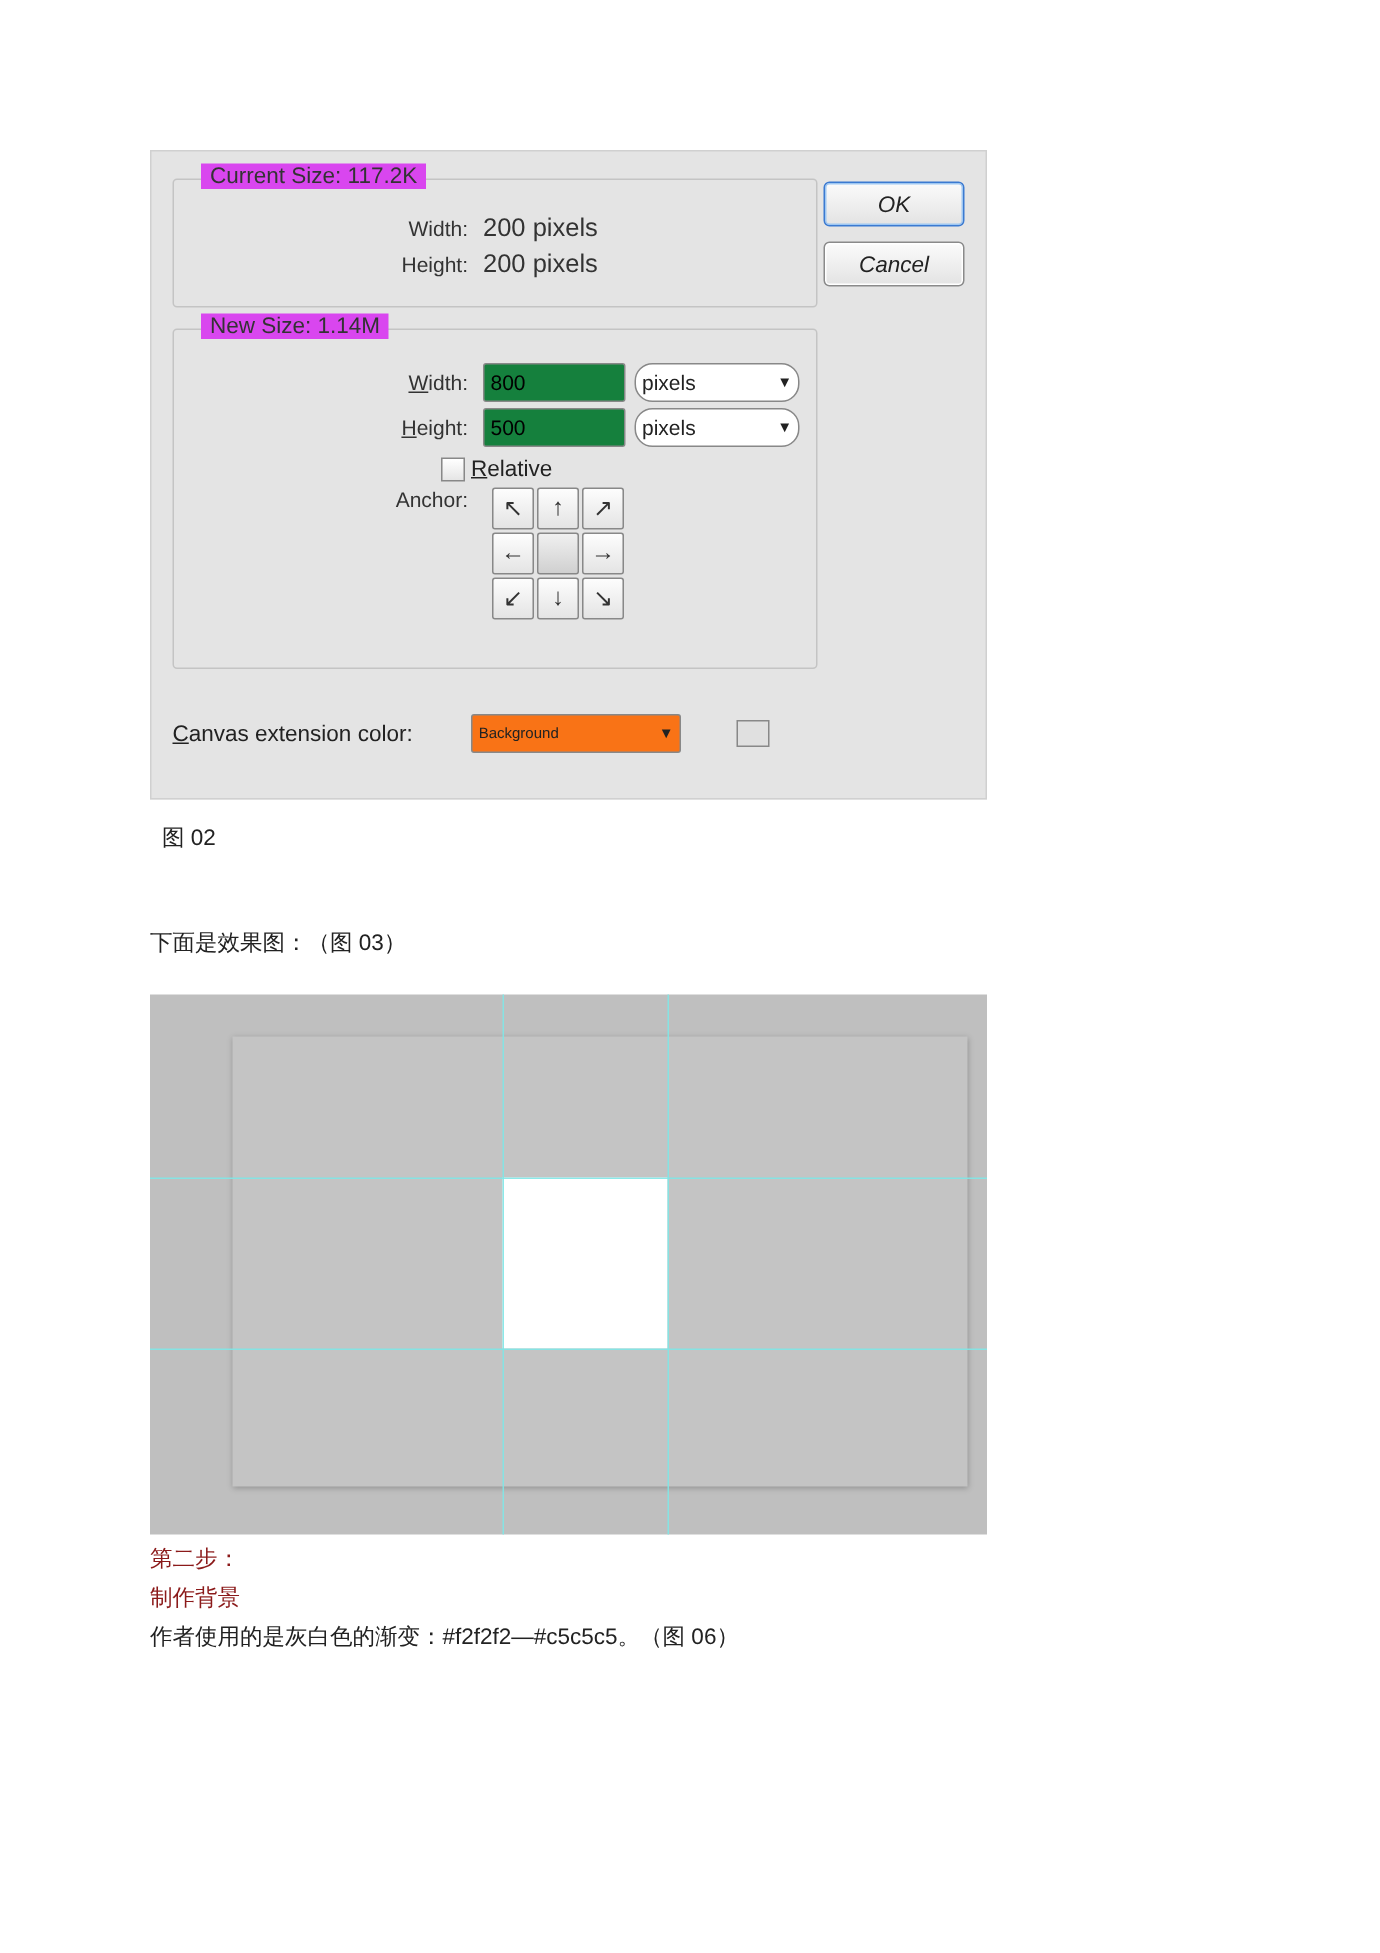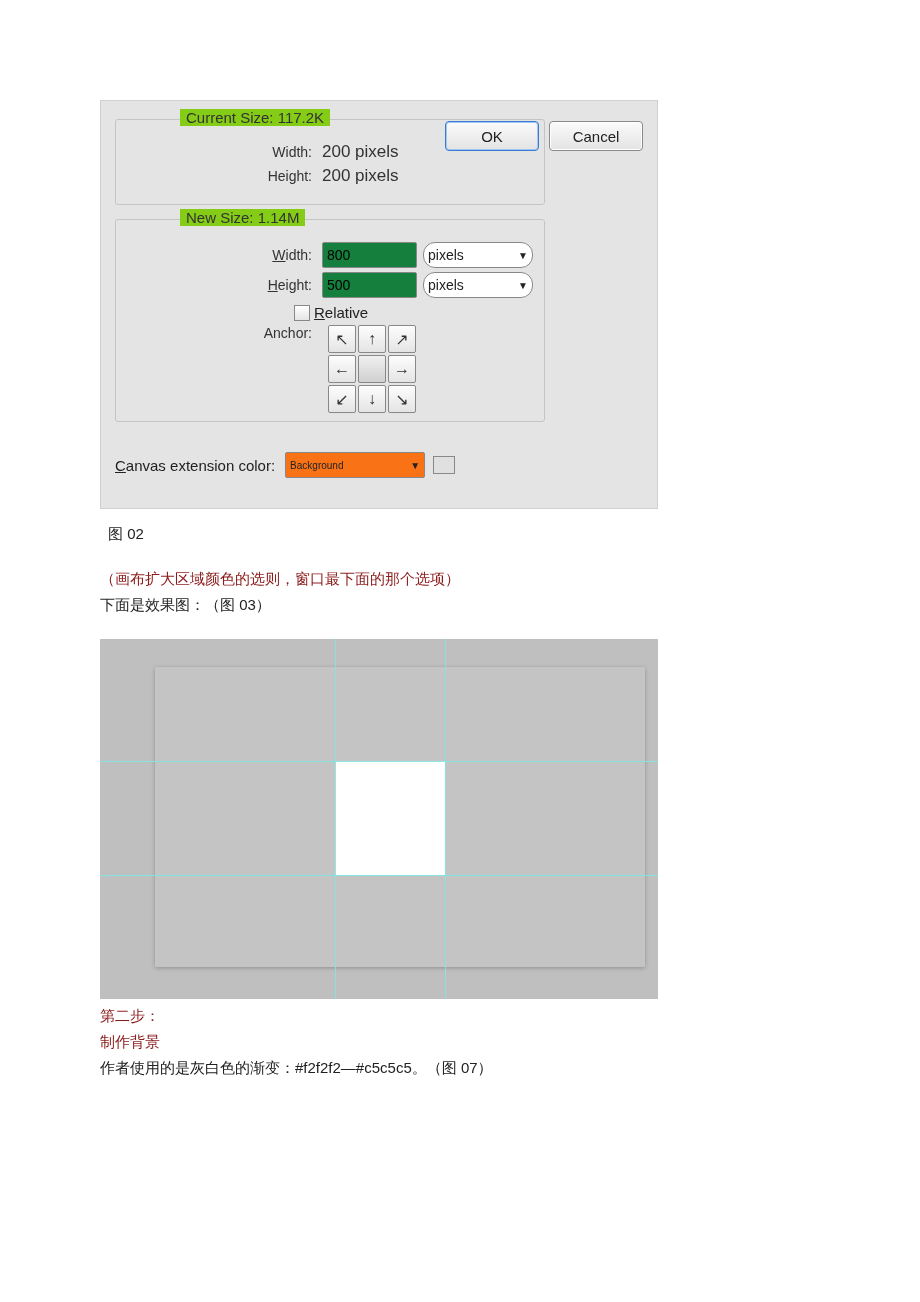--- a/index.html
+++ b/index.html
@@ -28,25 +28,24 @@
     margin: 8px 0 14px 0;
     padding: 18px 8px 14px 8px;
     width: 430px;
     position: relative;
     box-sizing: border-box;
   }
   .group-title {
     position: absolute;
     top: -11px;
     left: 18px;
-    background: #84cc16;
+    background: #d946ef;
     padding: 0 6px;
     font-size: 15px;
     color: #333;
-    margin-left: 46px;
   }
   .row {
     display: flex;
     align-items: center;
     margin: 4px 0;
   }
   .lbl {
     width: 188px;
     text-align: right;
     padding-right: 10px;
@@ -111,22 +110,23 @@
     color: #333;
   }
   .anchor-cell.center {
     background: linear-gradient(#f0f0f0,#d0d0d0);
   }
   .buttons {
     position: absolute;
     top: 20px;
     right: 14px;
     display: flex;
-    flex-direction: row;
+    flex-direction: column;
     gap: 10px;
+    font-style: italic;
   }
   .btn {
     width: 92px;
     height: 28px;
     border-radius: 4px;
     background: linear-gradient(#fbfbfb, #e3e3e3);
     border: 1px solid #8a8a8a;
     font-size: 15px;
     display: flex;
     align-items: center;
@@ -135,20 +135,21 @@
   }
   .btn.ok {
     border: 1px solid #3b7ad1;
     box-shadow: 0 0 0 1px #9ec7f2 inset;
   }
   .ext-row {
     display: flex;
     align-items: center;
     margin-top: 30px;
     font-size: 15px;
+    gap: 29px;
   }
   .ext-sel {
     width: 130px;
     height: 24px;
     margin: 0 8px 0 10px;
     border: 1px solid #888;
     border-radius: 2px;
     background: #f97316;
     font-size: 10px;
     display: inline-flex;
@@ -214,21 +215,21 @@
       <div class="row">
         <div class="lbl">Width:</div>
         <div class="val">200 pixels</div>
       </div>
       <div class="row">
         <div class="lbl">Height:</div>
         <div class="val">200 pixels</div>
       </div>
     </div>
 
-    <div class="group" style="padding-bottom:4px;">
+    <div class="group" style="padding-bottom:28px;">
       <div class="group-title">New Size: 1.14M</div>
 
       <div class="row">
         <div class="lbl"><span class="underline-letter">W</span>idth:</div>
         <input class="inp" value="800" style="">
         <div class="sel">
           <span>pixels</span>
           <span class="tri">▼</span>
         </div>
       </div>
@@ -270,32 +271,32 @@
         <span class="tri">▼</span>
       </div>
       <div class="color-swatch"></div>
     </div>
 
   </div>
 
   <div class="caption">图 02</div>
 
   <div class="para">
-    <span class="red">（画布扩大区域颜色的选则，窗口最下面的那个选项）</span><br>
+    <br>
     <span>下面是效果图：（图 03）</span>
   </div>
 
   <div class="canvas-img">
     <div class="canvas-inner"></div>
     <div class="canvas-white"></div>
     <div class="guide-v" style="left:235px;"></div>
     <div class="guide-v" style="left:345px;"></div>
     <div class="guide-h" style="top:122px;"></div>
     <div class="guide-h" style="top:236px;"></div>
   </div>
 
   <div class="para" style="margin-top:4px;">
     <span class="red">第二步：</span><br>
     <span class="red">制作背景</span><br>
-    <span>作者使用的是灰白色的渐变：#f2f2f2—#c5c5c5。（图 07）</span>
+    <span>作者使用的是灰白色的渐变：#f2f2f2—#c5c5c5。（图 06）</span>
   </div>
 
 </div>
 
 </body></html>

